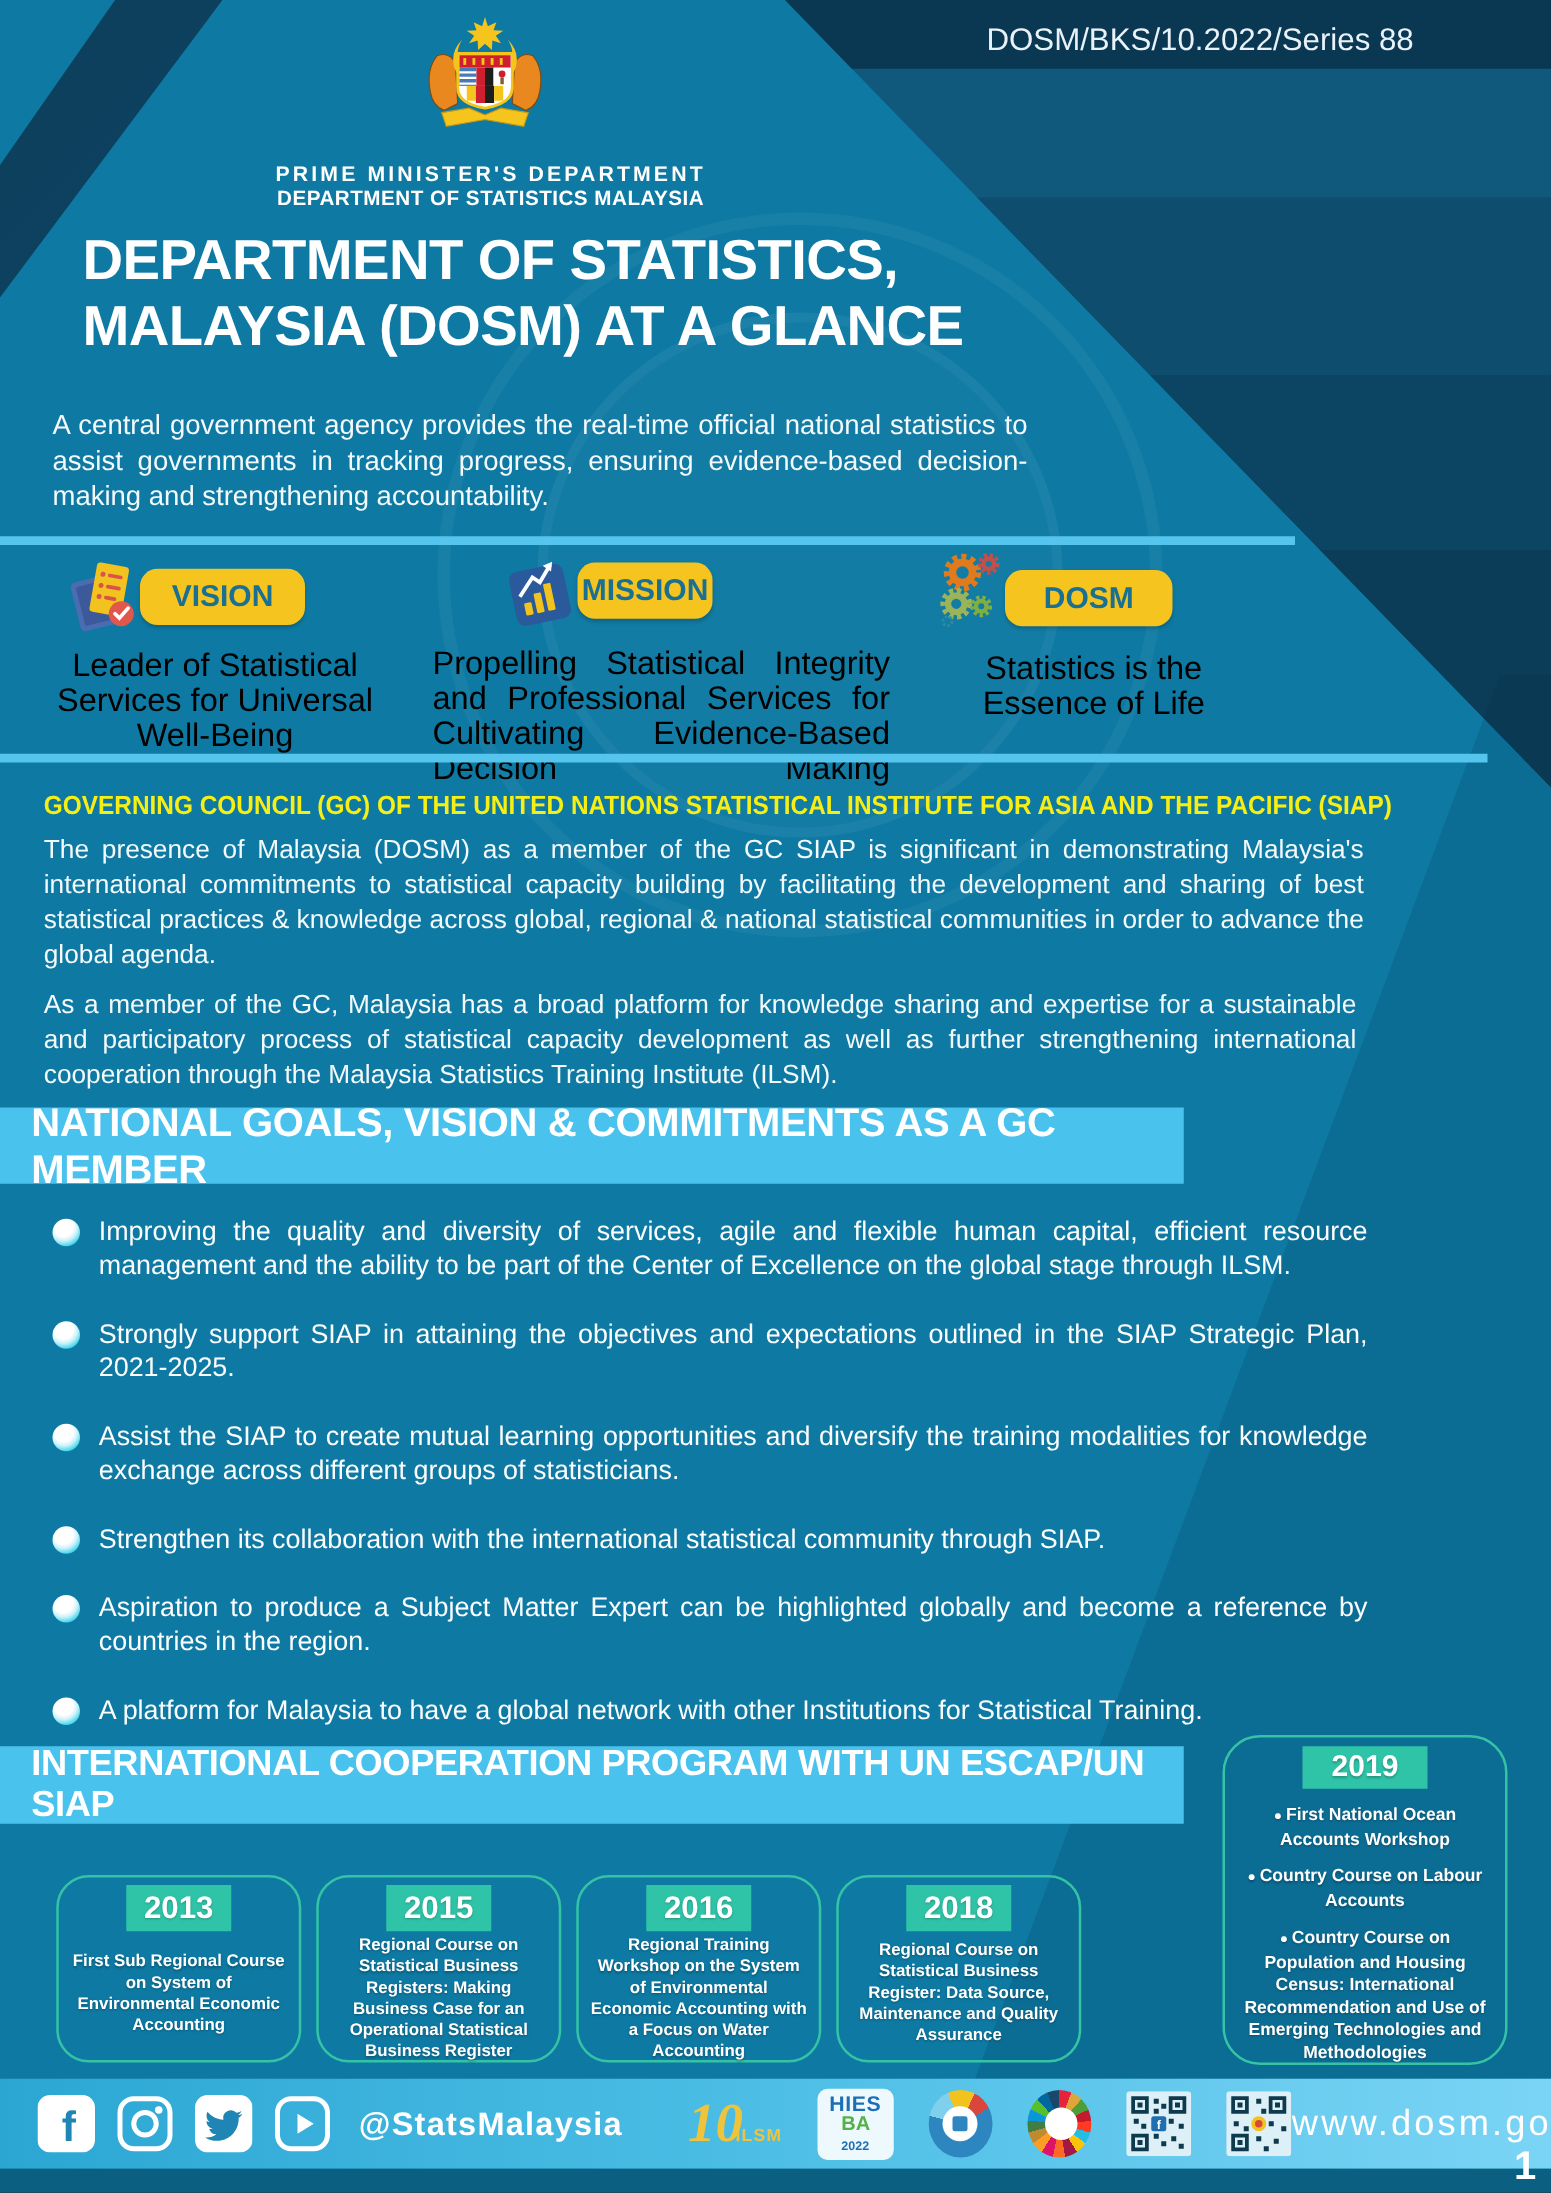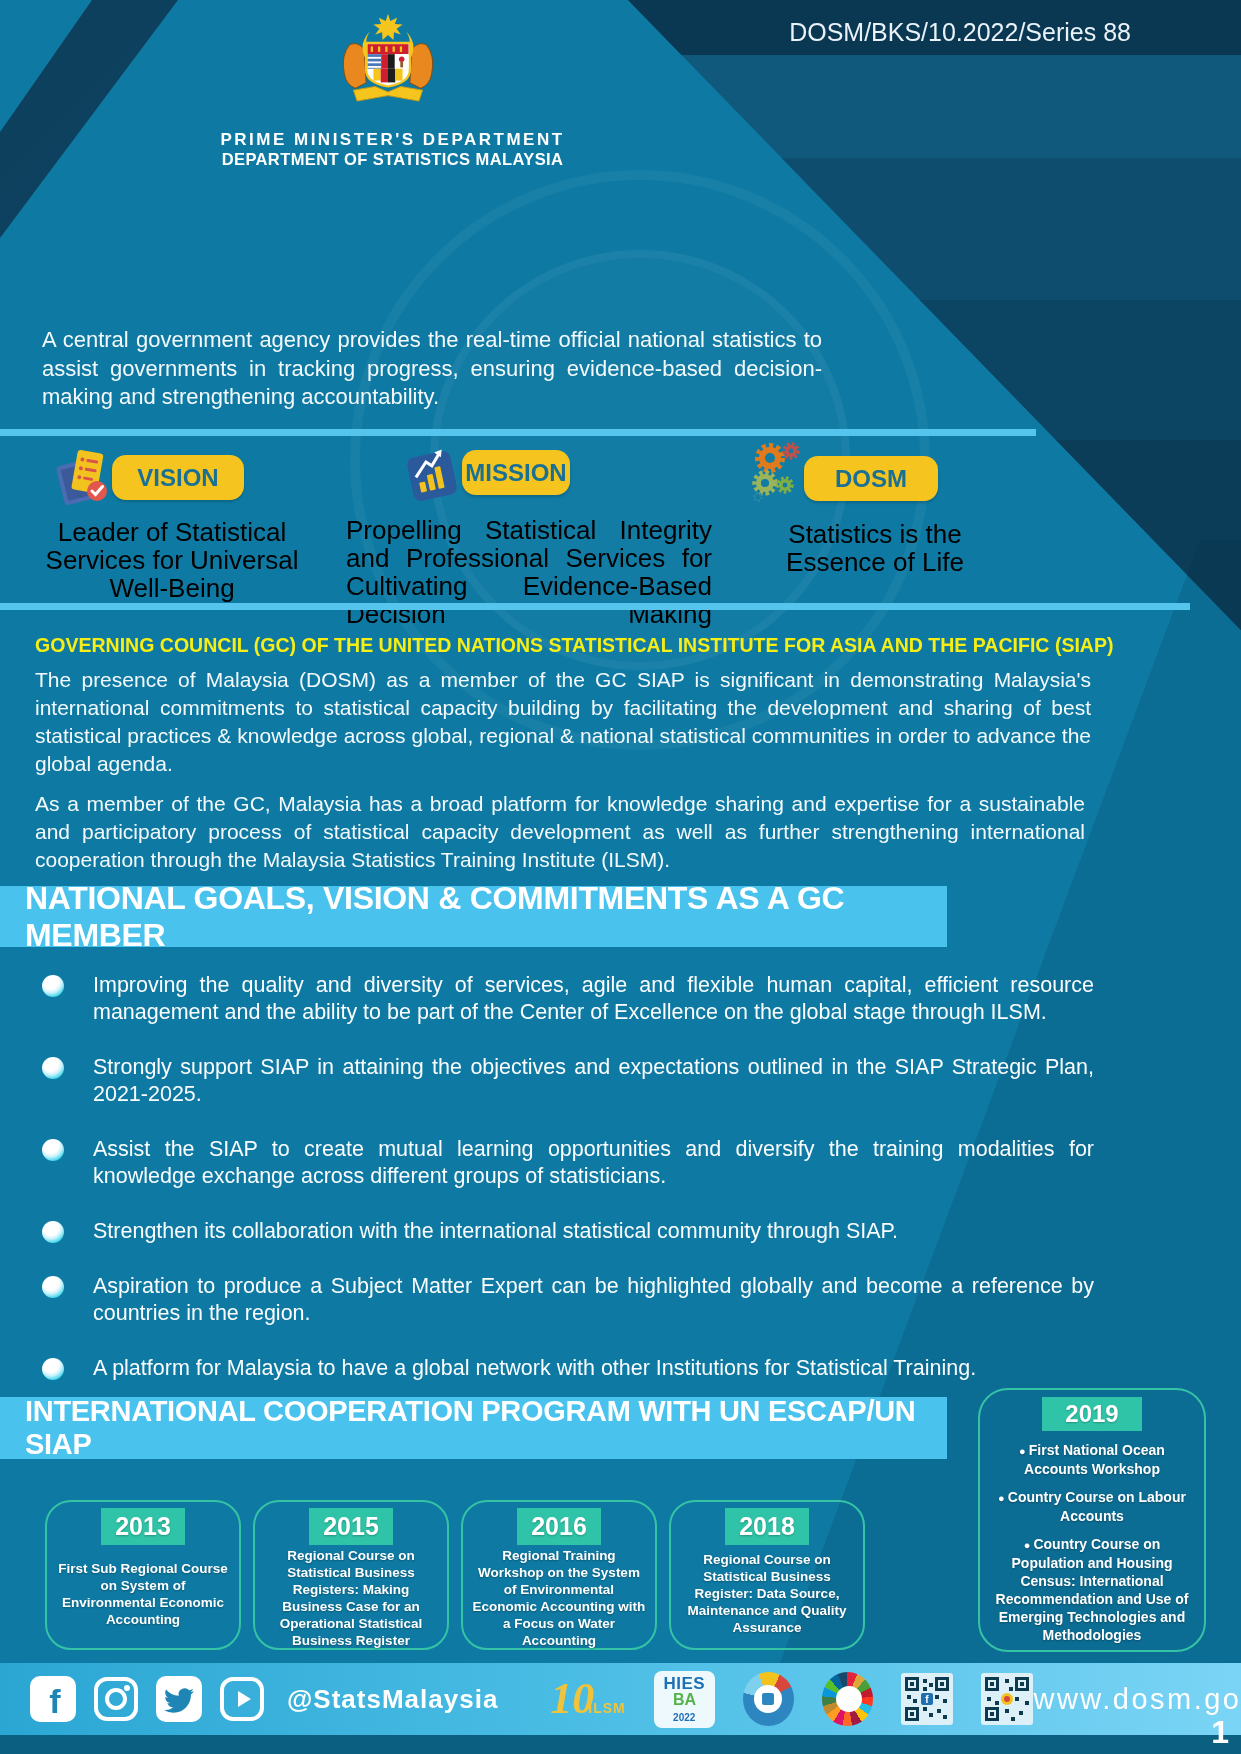--- a/index.html
+++ b/index.html
@@ -48,35 +48,35 @@
   .para{position:absolute;z-index:2;font-size:21px;line-height:28px;text-align:justify;color:#f4fafc;}
   .p1{left:35px;top:666px;width:1056px;}
   .p2{left:35px;top:790px;width:1050px;}
   
   .banner{position:absolute;left:0;z-index:2;background:#49c2ed;color:#fff;font-weight:bold;
           display:flex;align-items:center;padding-left:25px;letter-spacing:-.3px;}
   .bn1{top:886px;width:922px;height:61px;font-size:32px;}
   .bn2{top:1397px;width:922px;height:62px;font-size:29px;}
   
   .bullets{position:absolute;left:42px;top:972px;width:1052px;z-index:2;list-style:none;margin:0;padding:0;}
-  .bullets li{display:flex;gap:29px;margin-bottom:28px;}
+  .bullets li{display:flex;gap:15px;margin-bottom:28px;}
   .sphere{flex:none;width:22px;height:22px;margin-top:3px;border-radius:50%;
           background:radial-gradient(circle at 40% 30%,#ffffff 38%,#c9f2fb 55%,#35d3ea 78%,#7e6ff0 100%);}
   .bullets .bt{font-size:21.5px;line-height:27px;text-align:justify;color:#fbfdfe;}
   
   .cards{position:absolute;left:45px;top:1500px;width:820px;height:150px;display:flex;gap:12px;z-index:2;}
   .card{flex:1;border:2.5px solid #35c3a6;border-radius:26px;display:flex;flex-direction:column;
         align-items:center;position:relative;}
   .ybadge{background:#2fc4a8;color:#fff;font-weight:bold;font-size:25px;text-align:center;
           padding:4px 0;width:84px;margin-top:6px;text-shadow:0 1px 2px rgba(0,0,0,.25);}
   .ctext{flex:1;display:flex;align-items:center;justify-content:center;padding:2px 8px 8px;
          font-size:13.5px;line-height:17px;font-weight:bold;text-align:center;
          text-shadow:0 1px 2px rgba(0,0,0,.3);}
   .y19{position:absolute;left:978px;top:1388px;width:224px;height:260px;border:2.5px solid #35c3a6;
-       border-radius:30px;z-index:2;display:flex;flex-direction:column;align-items:center;}
+       border-radius:30px;z-index:2;display:flex;flex-direction:column;align-items:center;justify-content:space-between;}
   .y19 .ybadge{width:100px;font-size:24px;padding:3px 0;margin-top:7px;}
   .y19-item{font-size:14px;line-height:18px;font-weight:bold;text-align:center;padding:0 10px;
             margin-top:10px;text-shadow:0 1px 2px rgba(0,0,0,.3);}
   .y19-item::before{content:"● ";font-size:11px;}
   
   .footer{position:absolute;left:0;top:1663px;width:1241px;height:72px;z-index:3;display:flex;
           align-items:center;background:linear-gradient(90deg,#2ba6d3 0%,#49bce4 45%,#7ad4f5 100%);}
   .socials{display:flex;gap:17px;margin-left:30px;}
   .socials svg{width:46px;height:46px;}
   .handle{margin-left:22px;font-size:26px;font-weight:bold;letter-spacing:1px;color:#fff;}
@@ -151,20 +151,24 @@
       <rect x="60" y="64.5" width="8" height="15" fill="#1d1d1b"></rect>
       <rect x="68" y="64.5" width="8" height="13" fill="#f5c51d"></rect>
     <path d="M22 88 L46 84 L60 90 L74 84 L98 88 L94 100 L60 94 L26 100Z" fill="#f5c51d" stroke="#c79a12" stroke-width="1"></path>
   </svg>
 
   <div class="dept">
     <div class="l1">PRIME MINISTER'S DEPARTMENT</div>
     <div class="l2">DEPARTMENT OF STATISTICS MALAYSIA</div>
   </div>
 
+  <div class="title">
+    <div>DEPARTMENT OF STATISTICS,</div>
+    <div>MALAYSIA (DOSM) AT A GLANCE</div>
+  </div>
 
   <div class="intro">A central government agency provides the real-time official national statistics to assist governments in tracking progress, ensuring evidence-based decision-making and strengthening accountability.</div>
 
   <div class="hline hl1"></div>
 
   <svg class="vmm-icon" style="left:50px;top:446px;width:64px;height:64px" viewBox="0 0 64 64">
     <g transform="rotate(-14 28 36)">
         <rect x="10" y="16" width="34" height="40" rx="4" fill="#4a6cb3"></rect>
         <rect x="14" y="20" width="26" height="32" rx="2" fill="#3c5a99"></rect>
       </g>

